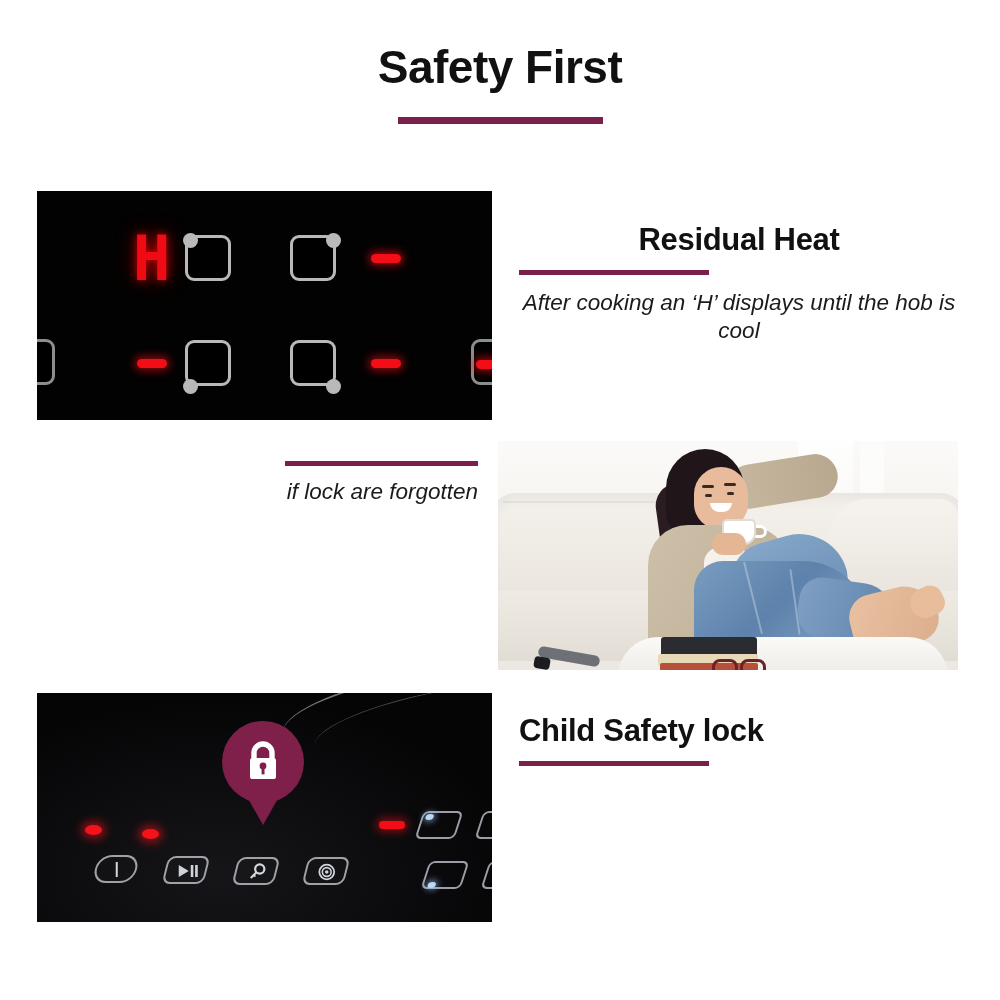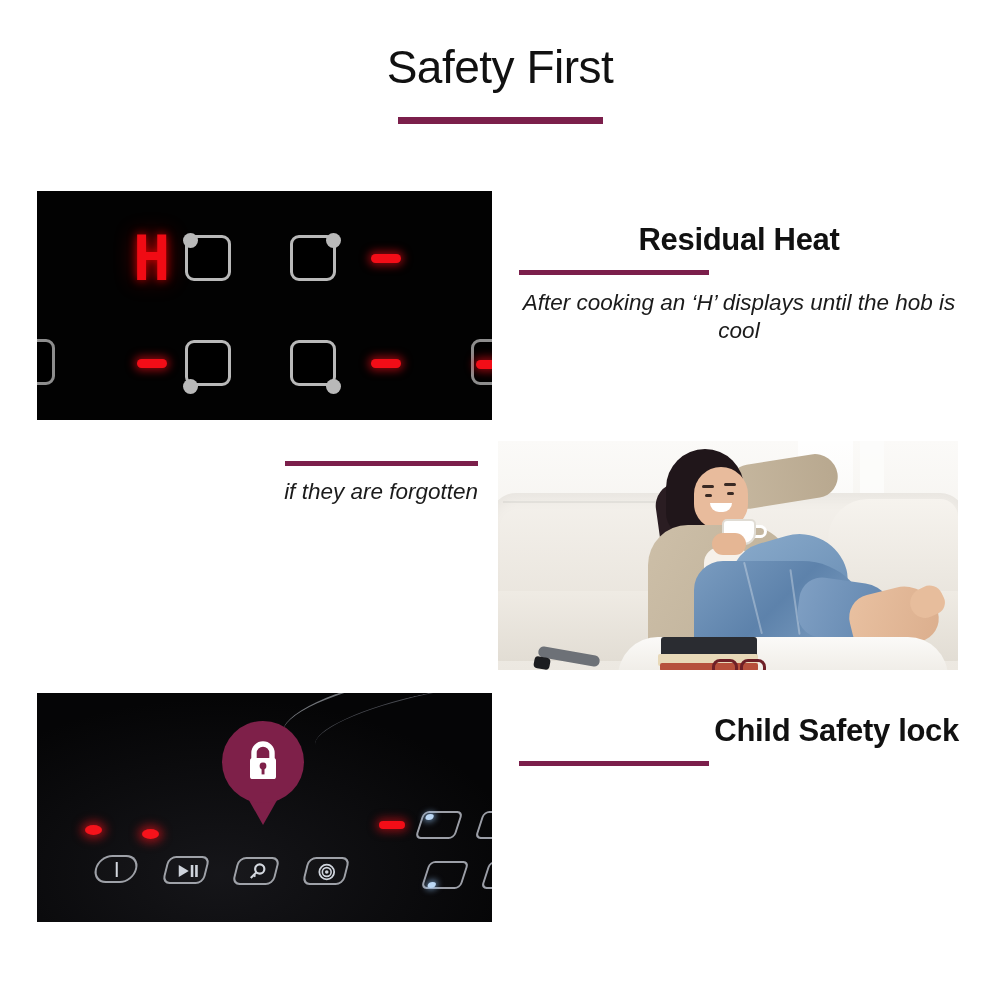--- a/index.html
+++ b/index.html
@@ -8,21 +8,21 @@
     background: #ffffff;
     font-family: "Liberation Sans", sans-serif;
     overflow: hidden;
   }
   #page { position: relative; width: 1000px; height: 1000px; background: #fff; }
 
   
   .page-title {
     position: absolute; left: 0; top: 40px; width: 1000px;
     text-align: center;
-    font-size: 46px; font-weight: normal; letter-spacing: -0.5px;
+    font-size: 46px; font-weight: bold; letter-spacing: -0.5px;
     color: #111111;
   }
   .title-rule {
     position: absolute; left: 398px; top: 117px;
     width: 205px; height: 7px; background: #7B1F4B;
   }
 
   
   .rule { height: 5px; background: #7B1F4B; }
 
@@ -189,21 +189,21 @@
   .txt-block { position:absolute; }
   .head { font-size: 31px; font-weight: bold; color:#111; letter-spacing:-0.3px; }
   .body-txt { font-size: 22.5px; color:#1b1b1b; line-height: 1.26; font-style: italic; }
 
   .tb1 { left: 519px; top: 222px; width: 440px; text-align:center; }
   .tb1 .rule { width: 190px; margin: 12px 0 14px 0; }
 
   .tb2 { left: 40px; top: 450px; width: 438px; text-align:right; }
   .tb2 .rule { width: 193px; margin: 11px 0 12px auto; }
 
-  .tb3 { left: 519px; top: 713px; width: 440px; text-align:right; }
+  .tb3 { left: 519px; top: 713px; width: 440px; text-align:left; }
   .tb3 .rule { width: 190px; margin: 12px 0 13px 0; }
 </style>
 </head>
 <body>
 
 <div id="page">
 
   <div class="page-title">Safety First</div>
   <div class="title-rule"></div>
 
@@ -234,21 +234,21 @@
   </div>
 
   <div class="txt-block tb1">
     <div class="head">Residual Heat</div>
     <div class="rule"></div>
     <div class="body-txt">After cooking an ‘H’ displays until the hob is cool</div>
   </div>
 
   <div class="txt-block tb2">
     <div class="rule"></div>
-    <div class="body-txt">if they are forgotten</div>
+    <div class="body-txt">if lock are forgotten</div>
   </div>
 
   <div class="photo-panel">
     <div class="ph-wall"></div>
     <div class="ph-window"></div>
     <div class="ph-window2"></div>
     <div class="ph-sofa-back"></div>
     <div class="ph-cushion-seam"></div>
     <div class="ph-sofa-arm-r"></div>
     <div class="ph-seat"></div>

